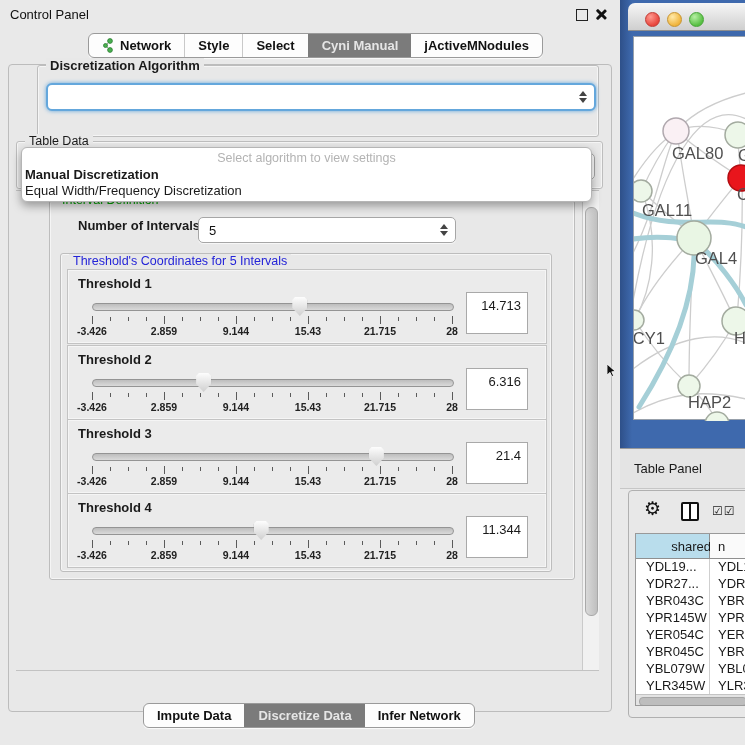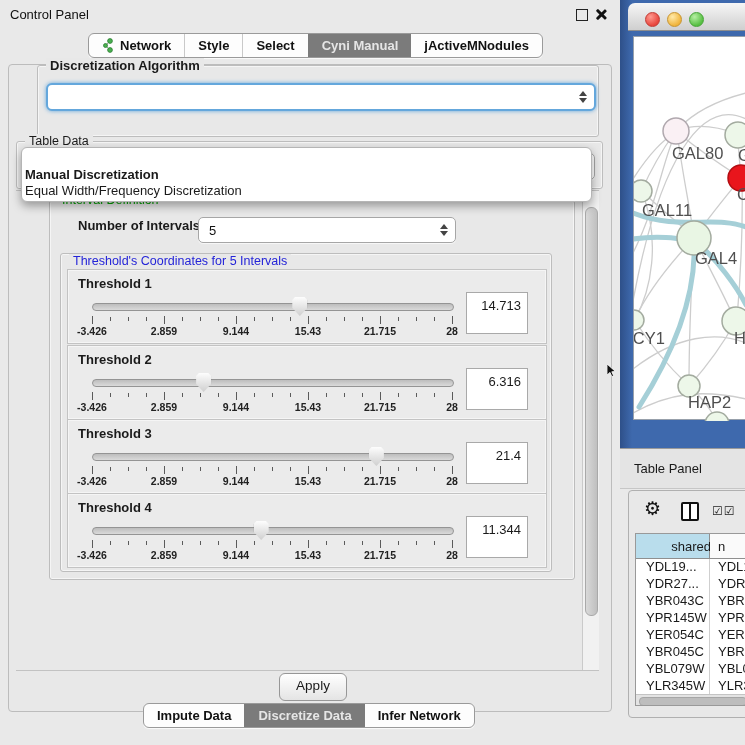--- a/index.html
+++ b/index.html
@@ -163,20 +163,21 @@
 
     <div class="group" id="tabledata-group">
       <div class="legend">Table Data</div>
       <div class="combo" id="td-combo">
         <span class="cv">galFiltered.sif default node</span>
         <span class="spin"></span>
       </div>
     </div>
 
     <div class="abs" id="algo-popup">
+      <div id="algo-placeholder">Select algorithm to view settings</div>
     <div class="algo-option b" style="top: 19px;">Manual Discretization</div>
         <div class="algo-option" style="top: 35px;">Equal Width/Frequency Discretization</div>
       </div>
 
     <div class="abs" id="scrollarea">
       <div class="group" id="interval-group">
         <div class="legend">Interval Definition</div>
         <div id="noi-label">Number of Intervals</div>
         <div class="combo" id="noi-combo">
           <span class="cv">5</span>
@@ -318,23 +319,20 @@
             </div>
           </div>
       </div>
 
 
       <div id="main-vscroll">
           <div class="thumb"></div>
         </div>
     </div>
 
-    <div class="abs" id="apply-row">
-      <div id="apply-btn">Apply</div>
-    </div>
   </div>
 
   <div class="abs tabbar" id="bottom-tabs">
       <div class="tab">
         <span>Impute Data</span>
       </div>
       <div class="tab sel">
         <span>Discretize Data</span>
       </div>
       <div class="tab">

